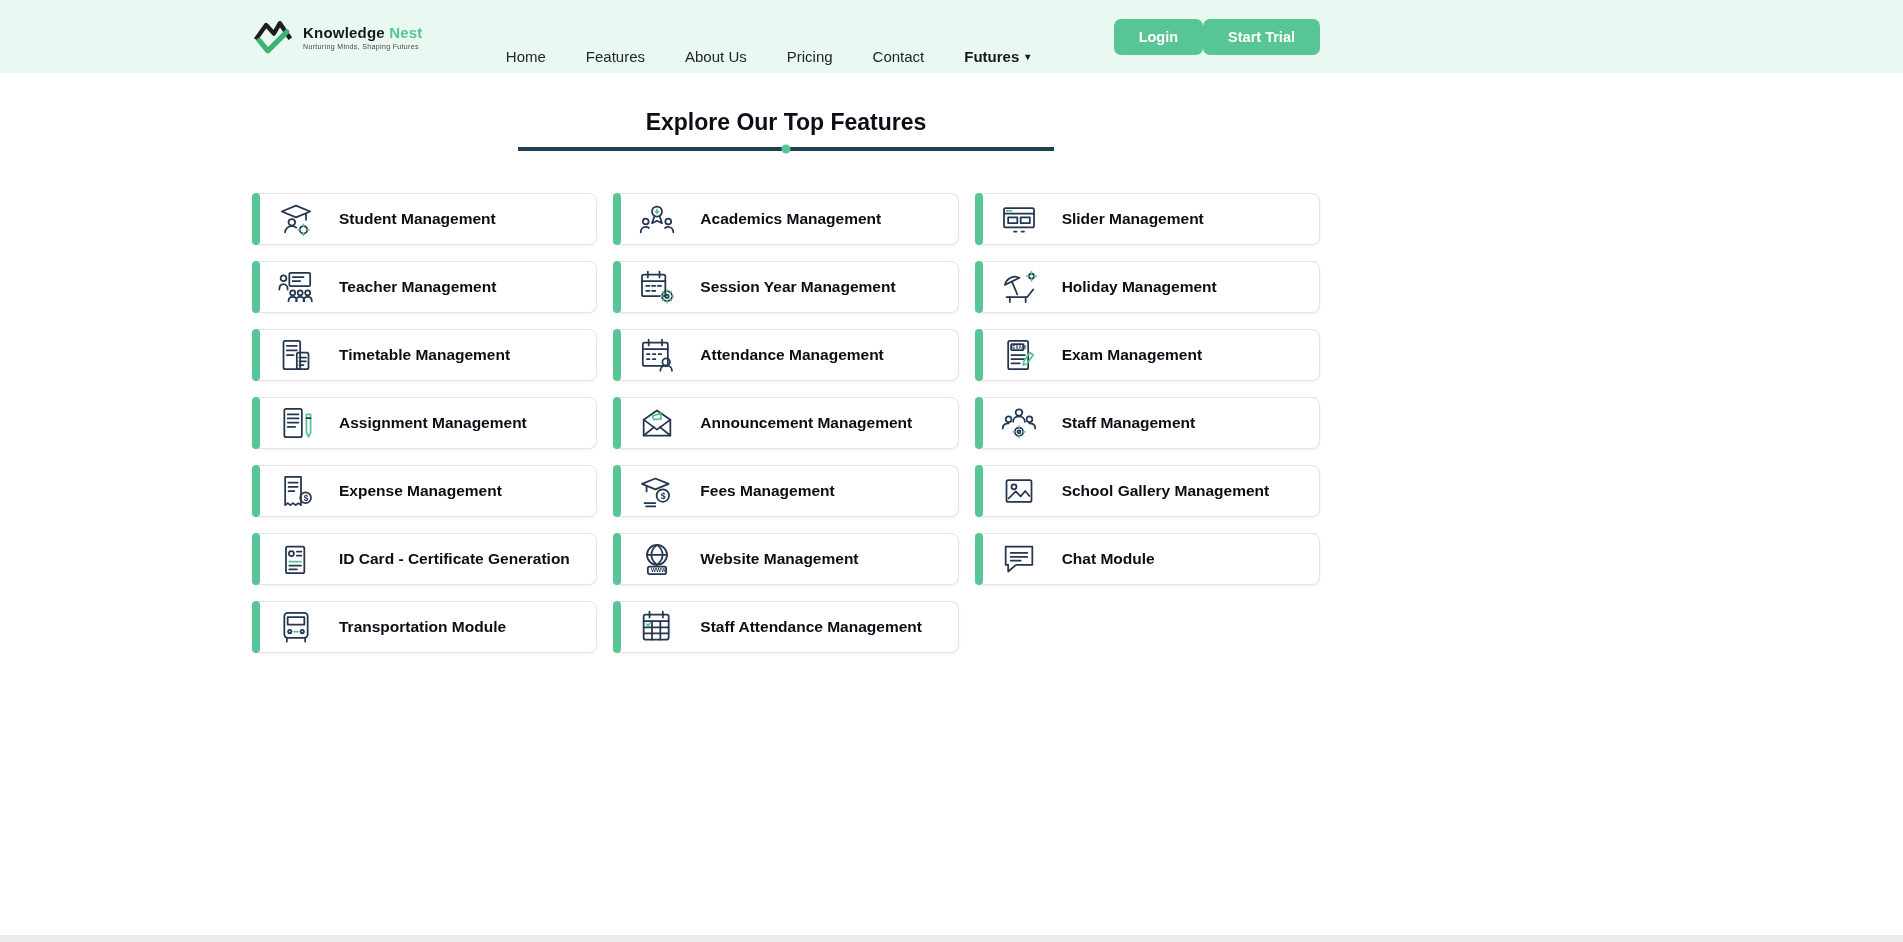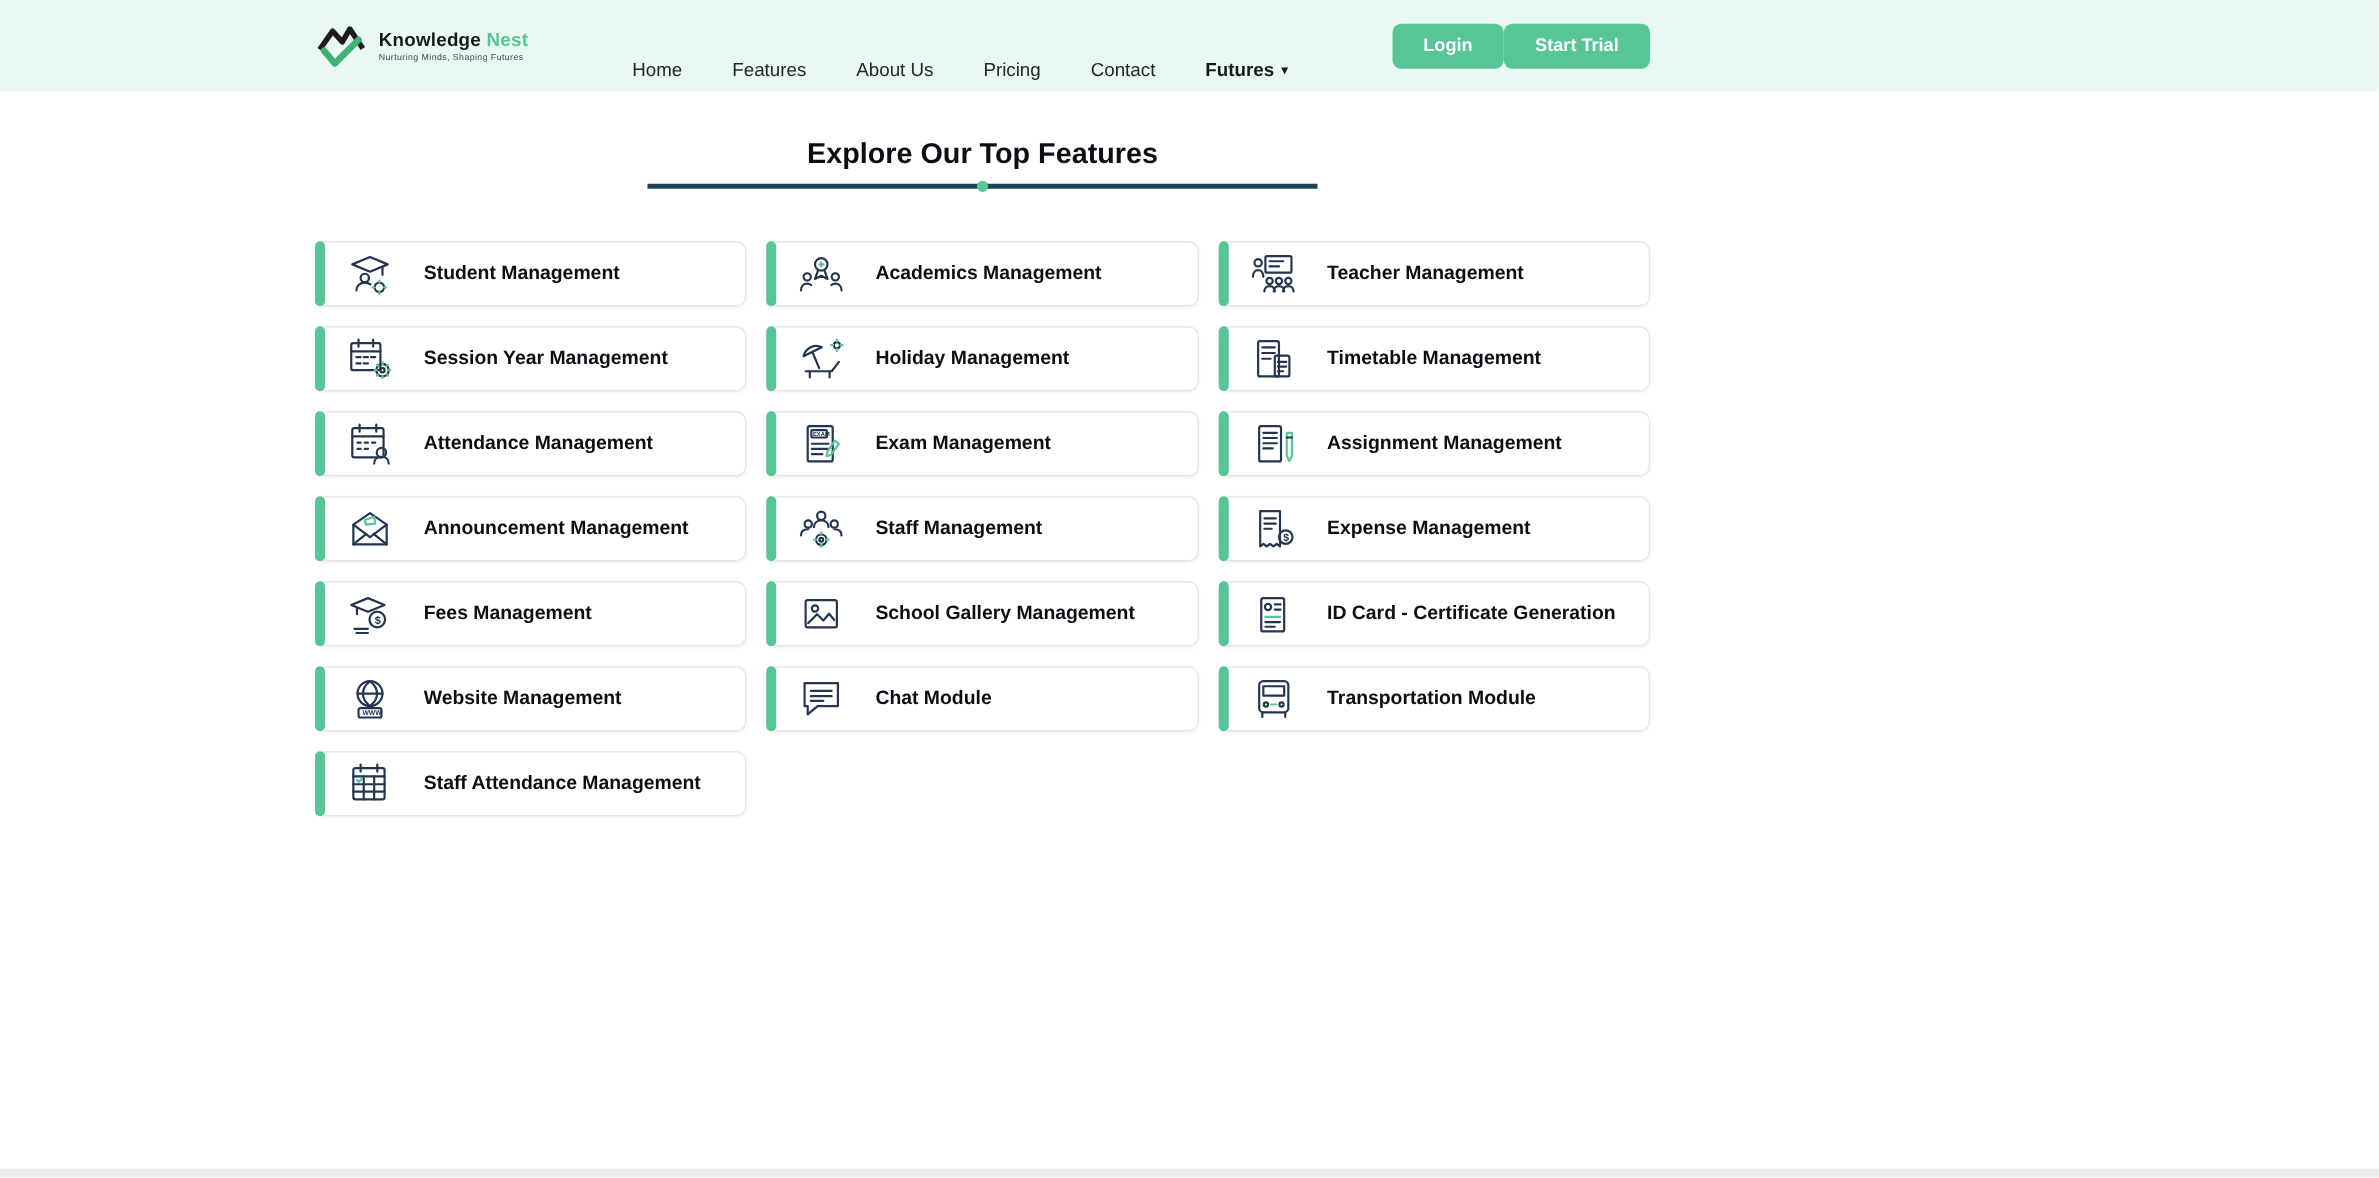--- a/index.html
+++ b/index.html
@@ -154,20 +154,34 @@
               <path d="M21 20.5 18 29l6-3 6 3-3-8.5"></path>
               <circle cx="10.5" cy="27" r="3.5"></circle>
               <path d="M4.5 40c0-4 2.6-6.5 6-6.5 1.5 0 2.8.5 3.8 1.3"></path>
               <circle cx="37.5" cy="27" r="3.5"></circle>
               <path d="M43.5 40c0-4-2.6-6.5-6-6.5-1.5 0-2.8.5-3.8 1.3"></path>
               <path class="g" d="M24 13v4M22 15h4"></path>
             </svg>
           </span>
         <span class="label">Academics Management</span>
       </div>
+      <div class="card">
+        <span class="bar"></span>
+        <span class="icon">
+            <svg viewBox="0 0 48 48" fill="none" stroke="currentColor" stroke-width="2.1" stroke-linecap="round" stroke-linejoin="round">
+              <rect x="6" y="11" width="36" height="23" rx="2"></rect>
+              <path d="M6 17.5h36"></path>
+              <path class="g" d="M9 14.2h2M13 14.2h2"></path>
+              <rect x="11" y="22" width="11" height="7"></rect>
+              <rect x="26" y="22" width="11" height="7"></rect>
+              <path d="M18 39h3M27 39h3"></path>
+            </svg>
+          </span>
+        <span class="label">Slider Management</span>
+      </div>
 
       <div class="card">
         <span class="bar"></span>
         <span class="icon">
             <svg viewBox="0 0 48 48" fill="none" stroke="currentColor" stroke-width="2.1" stroke-linecap="round" stroke-linejoin="round">
               <rect x="16" y="7" width="25" height="16" rx="1.5"></rect>
               <path d="M20 12h13M20 17h9"></path>
               <circle cx="9" cy="13.5" r="3.5"></circle>
               <path d="M4 27c0-4 2.2-6.5 5-6.5s5 2.5 5 6.5"></path>
               <circle cx="20" cy="31" r="3"></circle>

